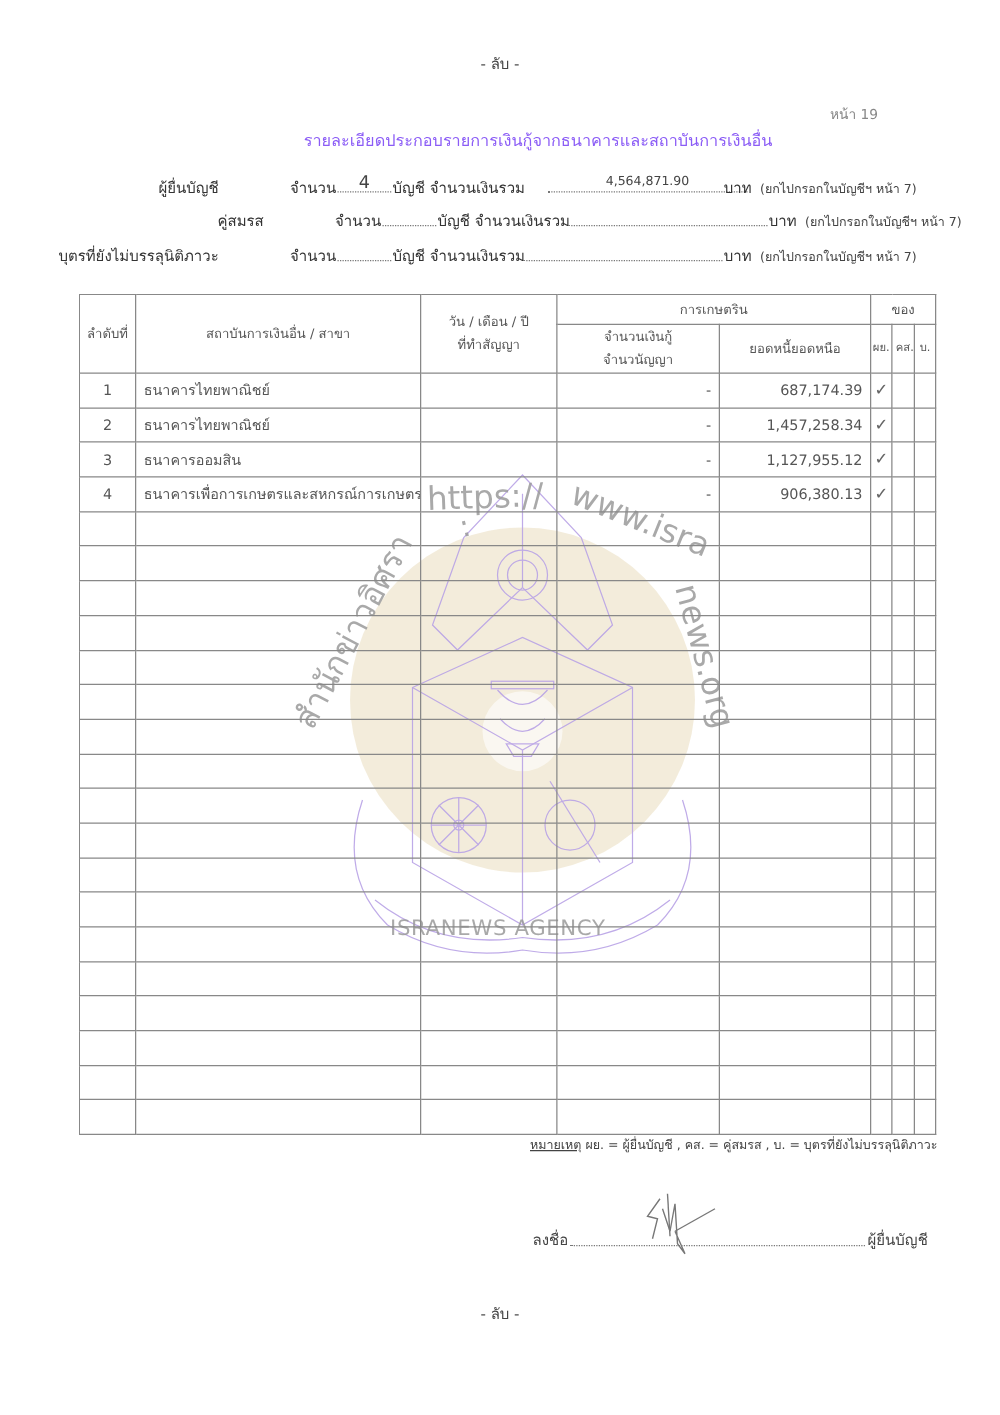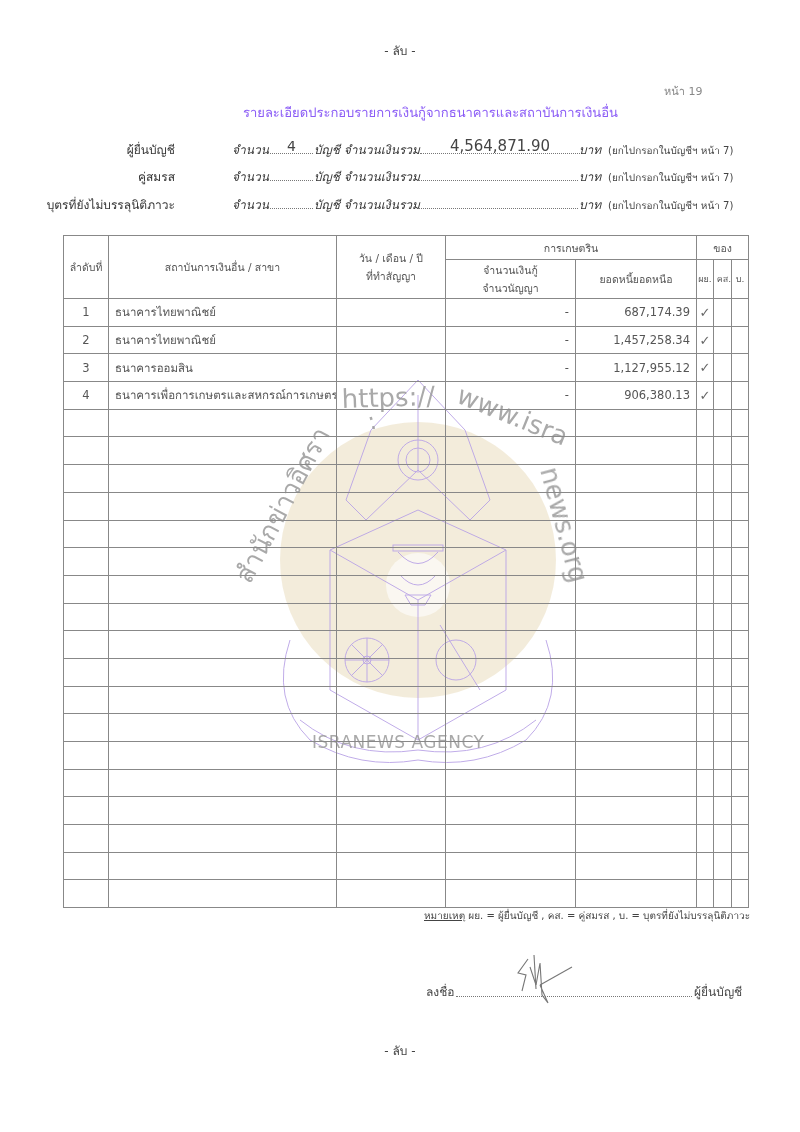--- a/index.html
+++ b/index.html
@@ -7,21 +7,21 @@
   body { position: relative; font-family: "DejaVu Sans", "Liberation Sans", sans-serif; color: #555; }
 
   .secret-top { position: absolute; top: 41px; left: 0; width: 800px; text-align: center; font-size: 12px; color: #444; }
   .secret-bottom { position: absolute; top: 1041px; left: 0; width: 800px; text-align: center; font-size: 12px; color: #444; }
   .page-no { position: absolute; top: 82px; left: 664px; font-size: 11px; color: #888; }
   .doc-title { position: absolute; top: 102px; left: 243px; font-size: 13px; color: #8b5cf6; }
 
   .summary-row { position: absolute; left: 0; width: 740px; height: 20px; font-size: 12px; color: #333; white-space: nowrap; }
   .summary-row .lbl { position: absolute; text-align: right; }
   .summary-row .dots { position: absolute; border-bottom: 1px dotted #777; height: 14px; text-align: center; font-size: 14px; color: #444; line-height: 12px; }
-  .summary-row .txt { position: absolute; font-style: italic; }
+  .summary-row .txt { position: absolute; }
   .summary-row .note { position: absolute; font-size: 10px; color: #444; top: 3px; }
 
   .tbl { position: absolute; left: 63px; top: 235px; width: 685px; border-collapse: collapse; table-layout: fixed; font-size: 11.5px; color: #555; }
   .tbl td, .tbl th { border: 1px solid #888; font-weight: normal; }
   .tbl th { font-size: 10.5px; color: #555; vertical-align: middle; text-align: center; line-height: 18px; }
   .tbl td { height: 27.7px; padding: 0 6px; }
   .tbl td.idx { text-align: center; }
   .tbl td.num { text-align: right; }
   .tbl td.chk { text-align: center; padding: 0; font-size: 13px; color: #666; }
 
@@ -74,26 +74,26 @@
 
 <div class="secret-top">- ลับ -</div>
 <div class="page-no">หน้า 19</div>
 <div class="doc-title">รายละเอียดประกอบรายการเงินกู้จากธนาคารและสถาบันการเงินอื่น</div>
 
 <div class="summary-row" style="top:140px;">
   <span class="lbl" style="right:565px;width:200px;">ผู้ยื่นบัญชี</span>
   <span class="txt" style="left:232px;">จำนวน</span>
   <span class="dots" style="left:270px;width:43px;">4</span>
   <span class="txt" style="left:314px;">บัญชี จำนวนเงินรวม</span>
-  <span class="dots" style="left:420px;width:160px;font-size:15px;">4,564,871.90</span>
+  <span class="dots" style="left:438px;width:160px;font-size:10px;">4,564,871.90</span>
   <span class="txt" style="left:579px;">บาท</span>
   <span class="note" style="left:608px;">(ยกไปกรอกในบัญชีฯ หน้า 7)</span>
 </div>
 
-<div class="summary-row" style="top:167px;">
+<div class="summary-row" style="top:167px;margin-left:36px;">
   <span class="lbl" style="right:565px;width:200px;">คู่สมรส</span>
   <span class="txt" style="left:232px;">จำนวน</span>
   <span class="dots" style="left:270px;width:43px;"></span>
   <span class="txt" style="left:314px;">บัญชี จำนวนเงินรวม</span>
   <span class="dots" style="left:418px;width:160px;"></span>
   <span class="txt" style="left:579px;">บาท</span>
   <span class="note" style="left:608px;">(ยกไปกรอกในบัญชีฯ หน้า 7)</span>
 </div>
 
 <div class="summary-row" style="top:195px;">

